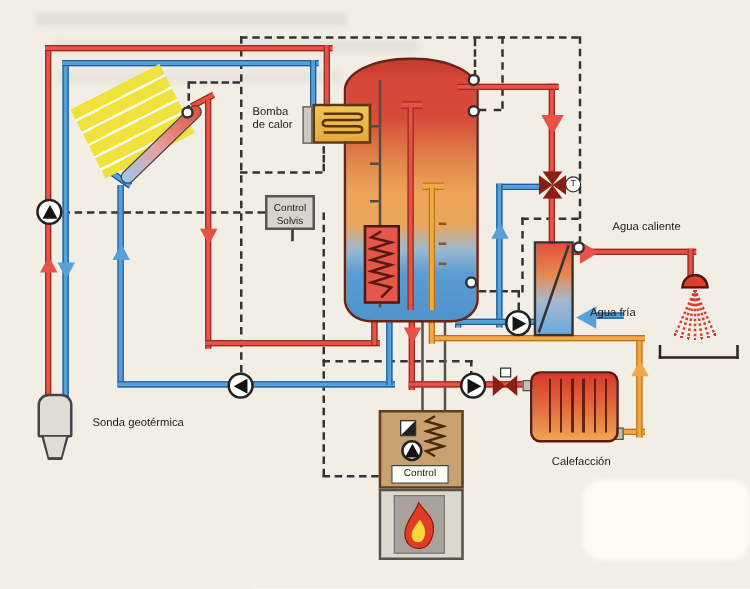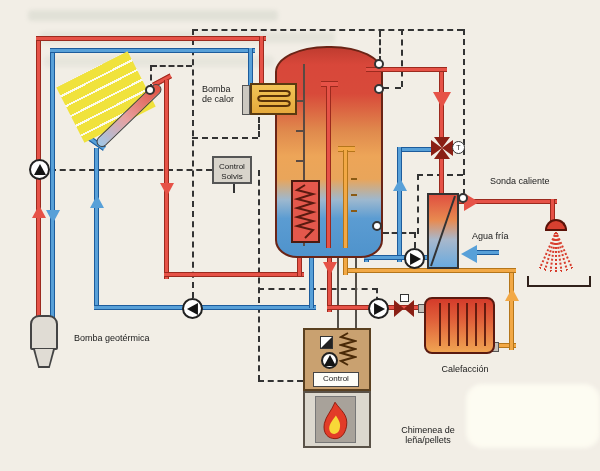--- a/index.html
+++ b/index.html
@@ -225,22 +225,18 @@
 
   <div style="left:212px;top:156px;width:40px;height:28px;background:#d8d4cb;border:2px solid #555;text-align:center;font-size:8px;line-height:10px;padding-top:4px">
     <span style="position:static">Control</span><br>
     <span style="position:static">Solvis</span>
   </div>
 
   <div class="lbl" style="left:202px;top:84px;width:48px;text-align:left">
     <span style="position:static">Bomba</span><br>
     <span style="position:static">de calor</span>
   </div>
-  <div class="lbl" style="left:490px;top:176px">Sonda caliente</div>
-  <div class="lbl" style="left:472px;top:231px">Agua fría</div>
-  <div class="lbl" style="left:74px;top:333px">Bomba geotérmica</div>
+  <div class="lbl" style="left:490px;top:176px">Agua caliente</div>
+  <div class="lbl" style="left:472px;top:245px">Agua fría</div>
+  <div class="lbl" style="left:74px;top:333px">Sonda geotérmica</div>
   <div class="lbl" style="left:436px;top:364px;width:58px;text-align:center">Calefacción</div>
-  <div class="lbl" style="left:394px;top:425px;width:68px;text-align:center">
-    <span style="position:static">Chimenea de</span><br>
-    <span style="position:static">leña/pellets</span>
-  </div>
 
 </div>
 
 </body></html>

